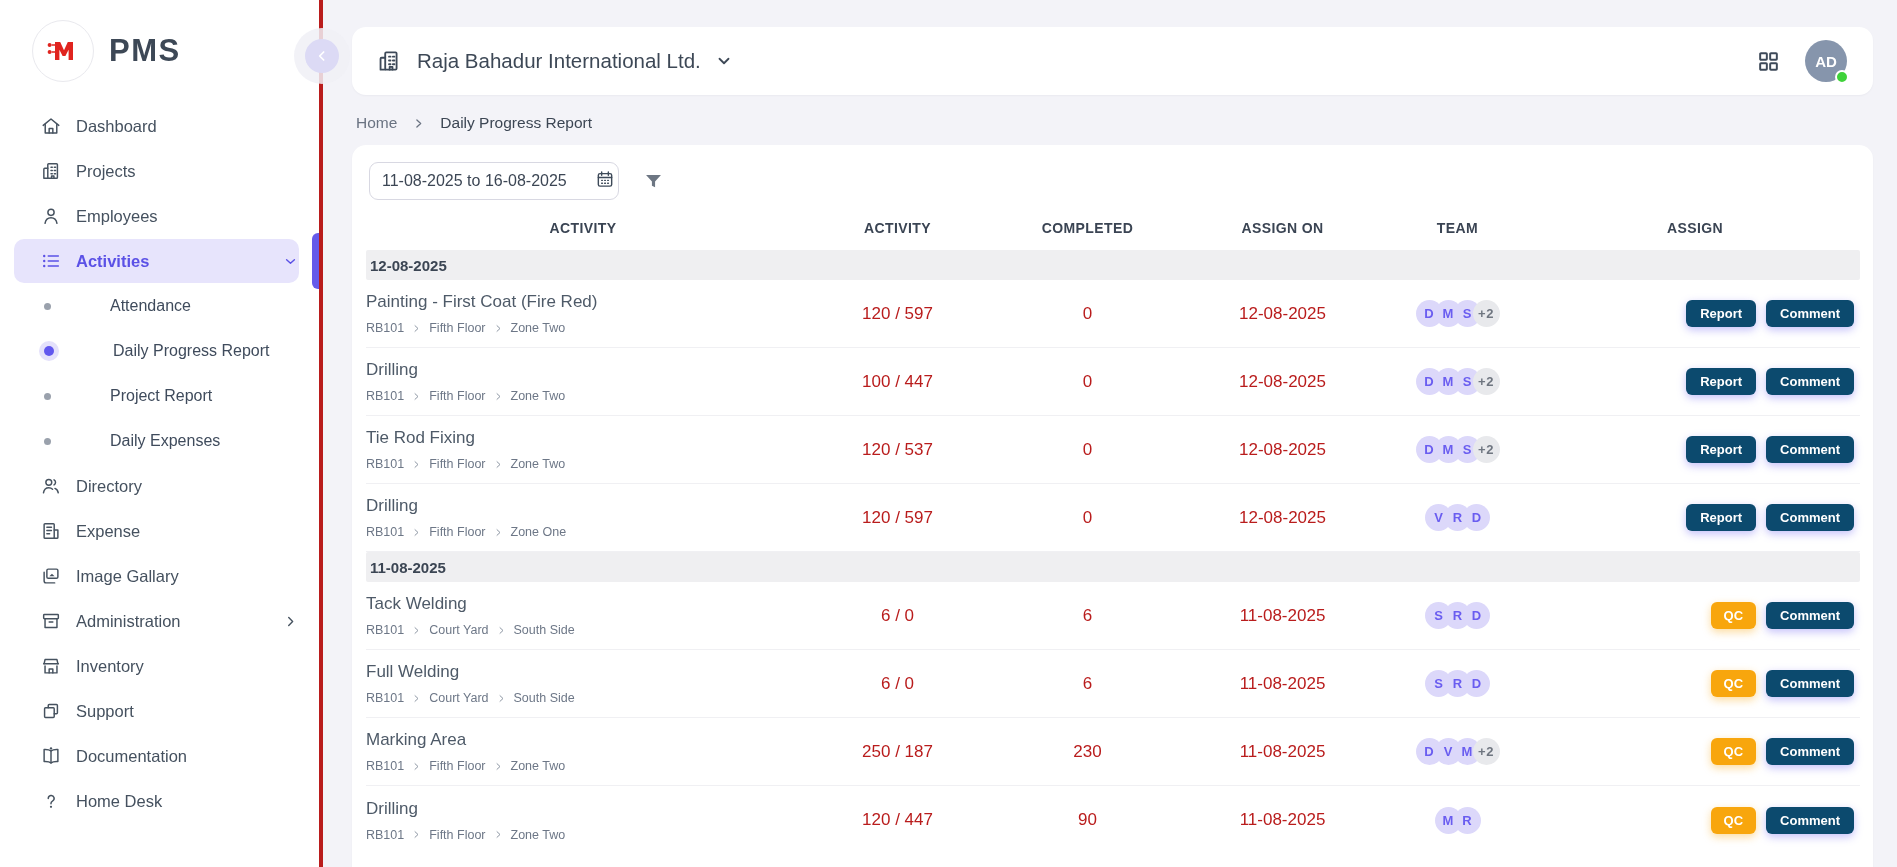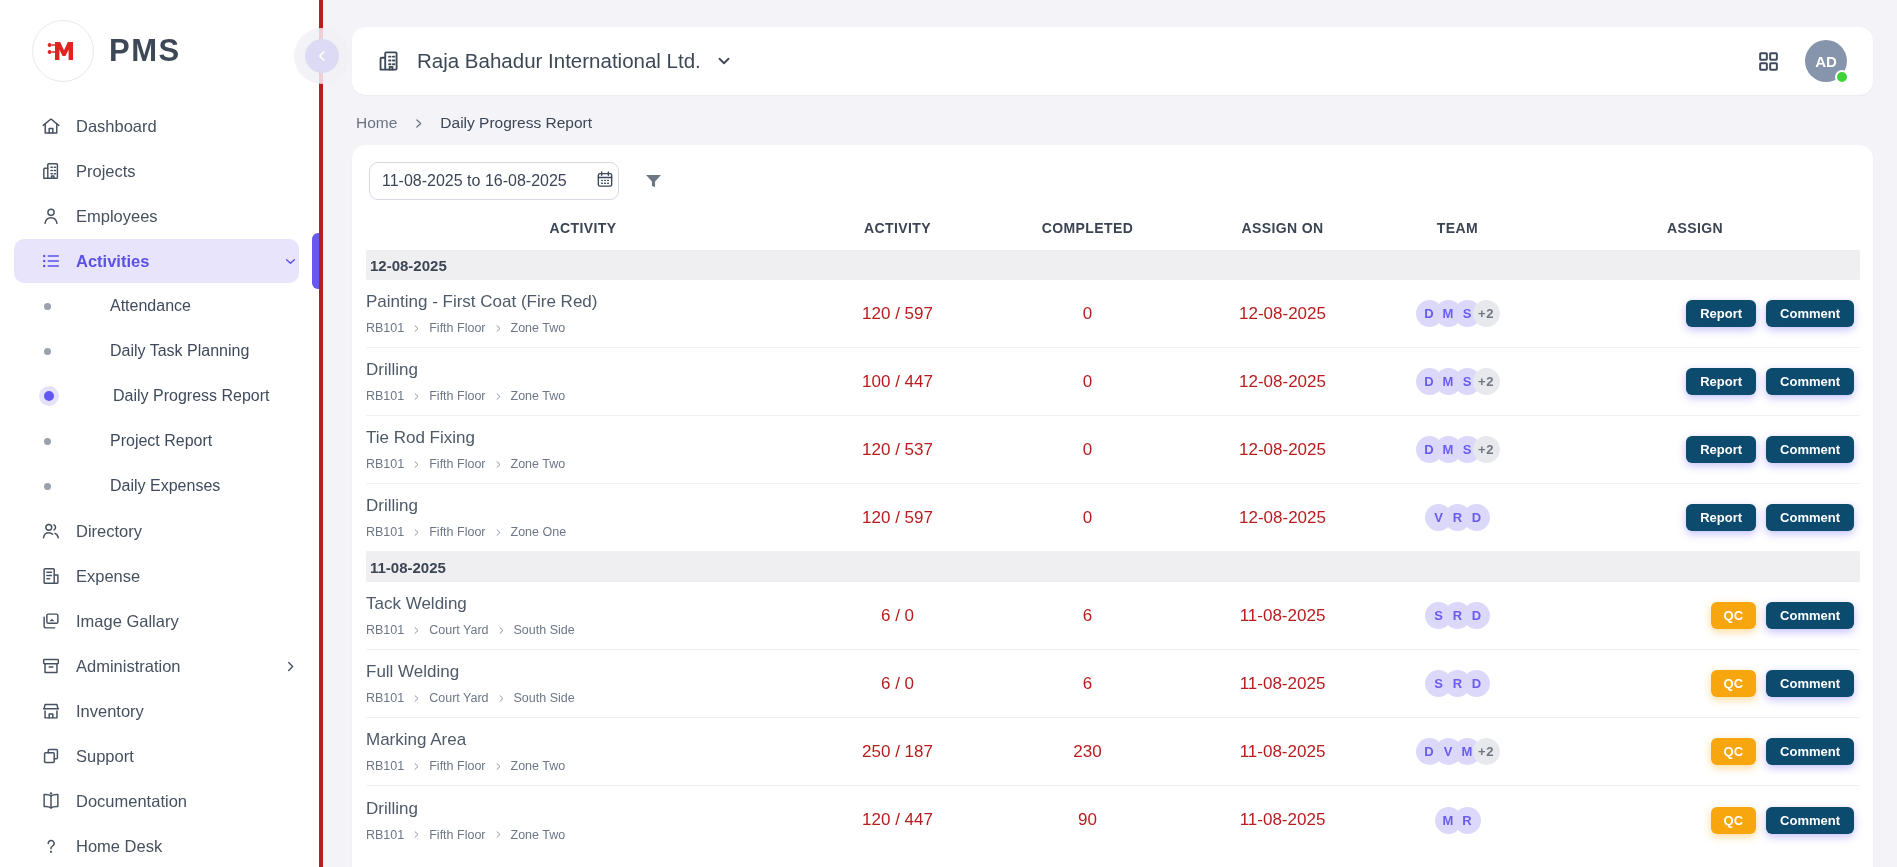--- a/index.html
+++ b/index.html
@@ -210,24 +210,20 @@
         <span class="side-chevron">
           <svg viewBox="0 0 24 24">
             <path d="m6.5 9.5 5.5 5 5.5-5"></path>
           </svg>
         </span>
         <span class="edge-bar"></span>
       </div>
       <div class="side-sub">
         <span class="sub-dot"></span>
         <span class="side-label">Attendance</span>
-      </div>
-      <div class="side-sub">
-        <span class="sub-dot"></span>
-        <span class="side-label">Daily Task Planning</span>
       </div>
       <div class="side-sub">
         <span class="sub-dot active"></span>
         <span class="side-label">Daily Progress Report</span>
       </div>
       <div class="side-sub">
         <span class="sub-dot"></span>
         <span class="side-label">Project Report</span>
       </div>
       <div class="side-sub">

